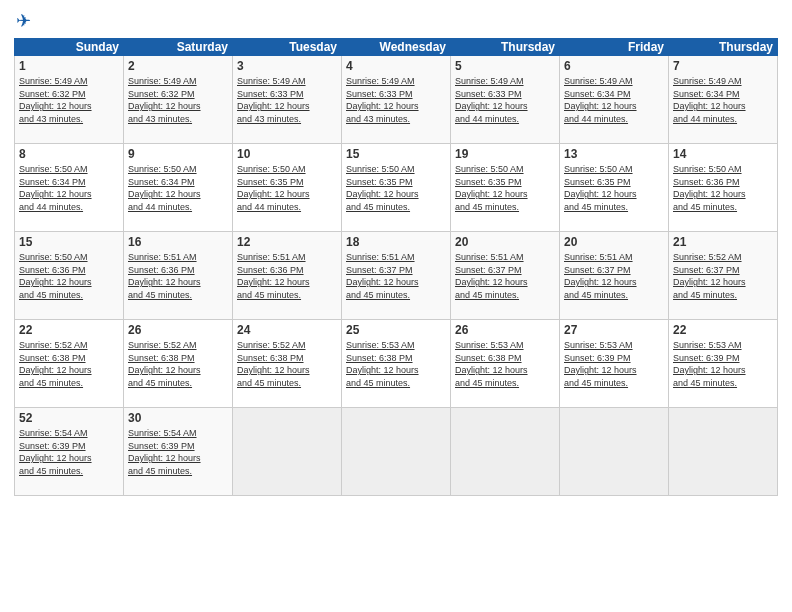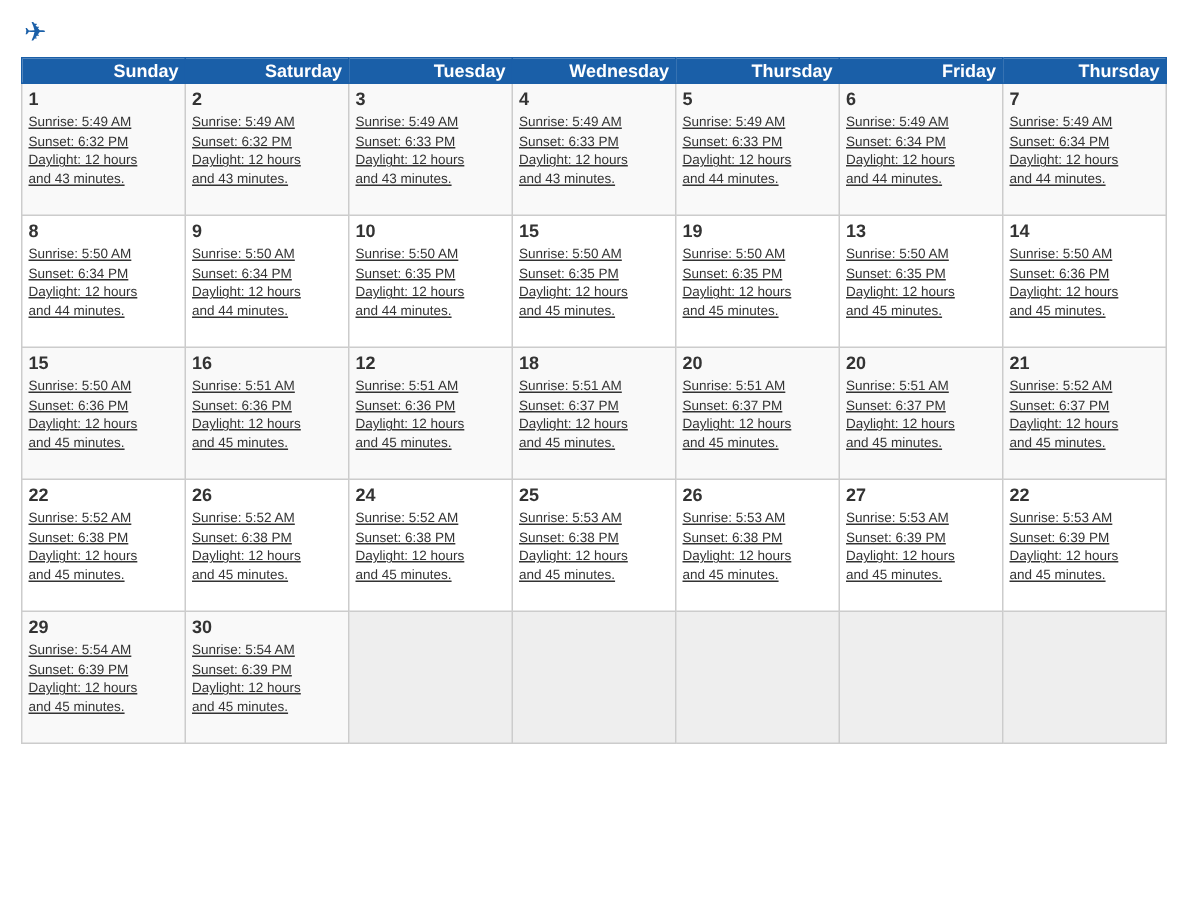--- a/index.html
+++ b/index.html
@@ -329,21 +329,21 @@
           <td>
             <span class="day-num">22</span>
             <div class="day-info" style="white-space: pre-line;">Sunrise: 5:53 AM
 Sunset: 6:39 PM
 Daylight: 12 hours
 and 45 minutes.</div>
           </td>
         </tr>
         <tr>
           <td>
-            <span class="day-num">29</span>
+            <span class="day-num">52</span>
             <div class="day-info" style="white-space: pre-line;">Sunrise: 5:54 AM
 Sunset: 6:39 PM
 Daylight: 12 hours
 and 45 minutes.</div>
           </td>
           <td>
             <span class="day-num">30</span>
             <div class="day-info" style="white-space: pre-line;">Sunrise: 5:54 AM
 Sunset: 6:39 PM
 Daylight: 12 hours

